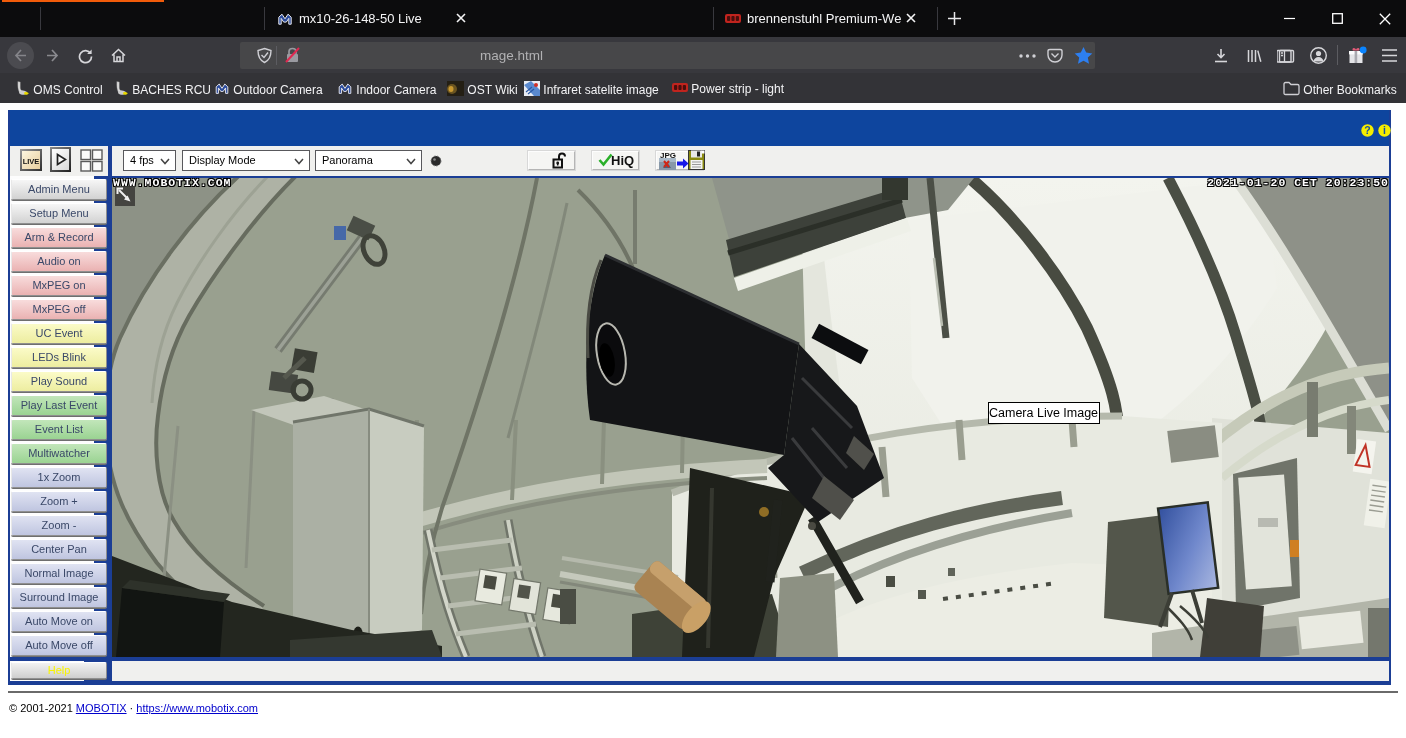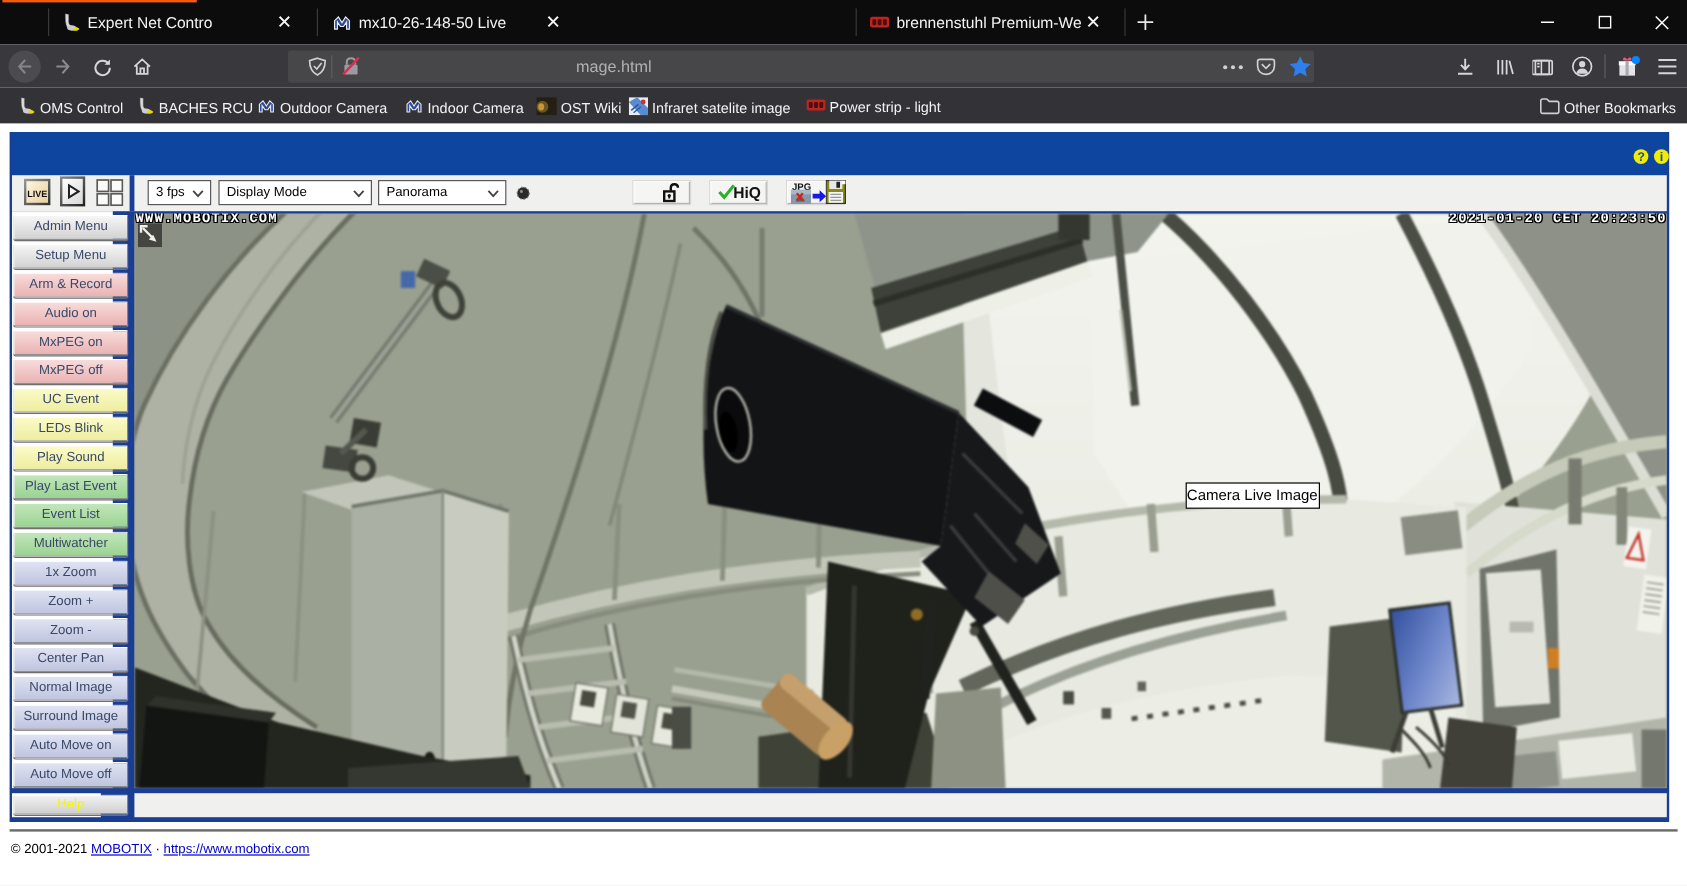--- a/index.html
+++ b/index.html
@@ -54,31 +54,20 @@
 <body>
 <div id="stage">
 
   <div id="tabbar">
     <div id="orangeline"></div>
     <div class="tabsep" style="left:40px"></div>
     <div class="tabsep" style="left:264px"></div>
     <div class="tabsep" style="left:713px"></div>
     <div class="tabsep" style="left:937px"></div>
 
-    <div class="tab" style="left:41px;width:222px">
-      <svg class="abs" style="left:10px;top:11px" width="16" height="16" viewBox="0 0 16 16">
-        <path d="M3.5,0.5 L6.2,1 L6.2,7 C6.2,9 7,10.2 9,10.6 L12,11.2 C13.5,11.5 13.8,12.8 12.8,13.5 C10.8,14.8 7.6,14.5 6,13 C4.2,11.3 3.5,8 3.5,4 Z" fill="#dcdcdc" stroke="#777" stroke-width="0.4"></path>
-          <ellipse cx="8.6" cy="12.2" rx="3.6" ry="2.2" fill="#cccccc"></ellipse>
-        <path d="M10.5,12 C12.5,11.2 14.2,11.8 15.2,13.2 C14,14.8 11.8,15.1 10.2,14.2 Z" fill="#e8d800"></path>
-      </svg>
-      <div class="ttl" style="left:32px;width:150px">Expert Net Contro</div>
-      <svg class="tabx" style="left:188px" viewBox="0 0 16 16">
-          <path d="M4,4 L12,12 M12,4 L4,12" stroke="#f4f4f5" stroke-width="1.6"></path>
-        </svg>
-    </div>
 
     <div class="tab" style="left:265px;width:222px">
       <svg class="abs" style="left:12px;top:11px" width="16" height="16" viewBox="0 0 16 16">
         <path d="M1.8,13.2 L1.8,6.2 L5,3.2 L8,7.8 L11,3.2 L14.2,6.2 L14.2,13.2 L11.8,13.2 L11.8,7.4 L9.3,11.1 L6.7,11.1 L4.2,7.4 L4.2,13.2 Z" fill="#2a4a9a" stroke="#e8e8ee" stroke-width="1"></path>
       </svg>
       <div class="ttl" style="left:34px;width:140px">mx10-26-148-50 Live</div>
       <svg class="tabx" style="left:188px" viewBox="0 0 16 16">
           <path d="M4,4 L12,12 M12,4 L4,12" stroke="#f4f4f5" stroke-width="1.6"></path>
         </svg>
     </div>
@@ -246,21 +235,21 @@
         <svg class="abs" style="left:70px;top:3px" width="23" height="23" viewBox="0 0 23 23">
             <g fill="#fbfbfa" stroke="#5a5a5a" stroke-width="1.4">
               <rect x="1" y="1" width="9.5" height="9.5"></rect>
               <rect x="12.5" y="1" width="9.5" height="9.5"></rect>
               <rect x="1" y="12.5" width="9.5" height="9.5"></rect>
               <rect x="12.5" y="12.5" width="9.5" height="9.5"></rect>
             </g>
           </svg>
 
         <div class="ddl" style="left:113px;width:53px">
-            <div class="tx">3 fps</div>
+            <div class="tx">4 fps</div>
             <svg class="ch" viewBox="0 0 12 12">
               <path d="M2,4 L6,8.5 L10,4" stroke="#444" stroke-width="1.5" fill="none"></path>
             </svg>
           </div>
         <div class="ddl" style="left:172px;width:128px">
             <div class="tx">Display Mode</div>
             <svg class="ch" viewBox="0 0 12 12">
               <path d="M2,4 L6,8.5 L10,4" stroke="#444" stroke-width="1.5" fill="none"></path>
             </svg>
           </div>

